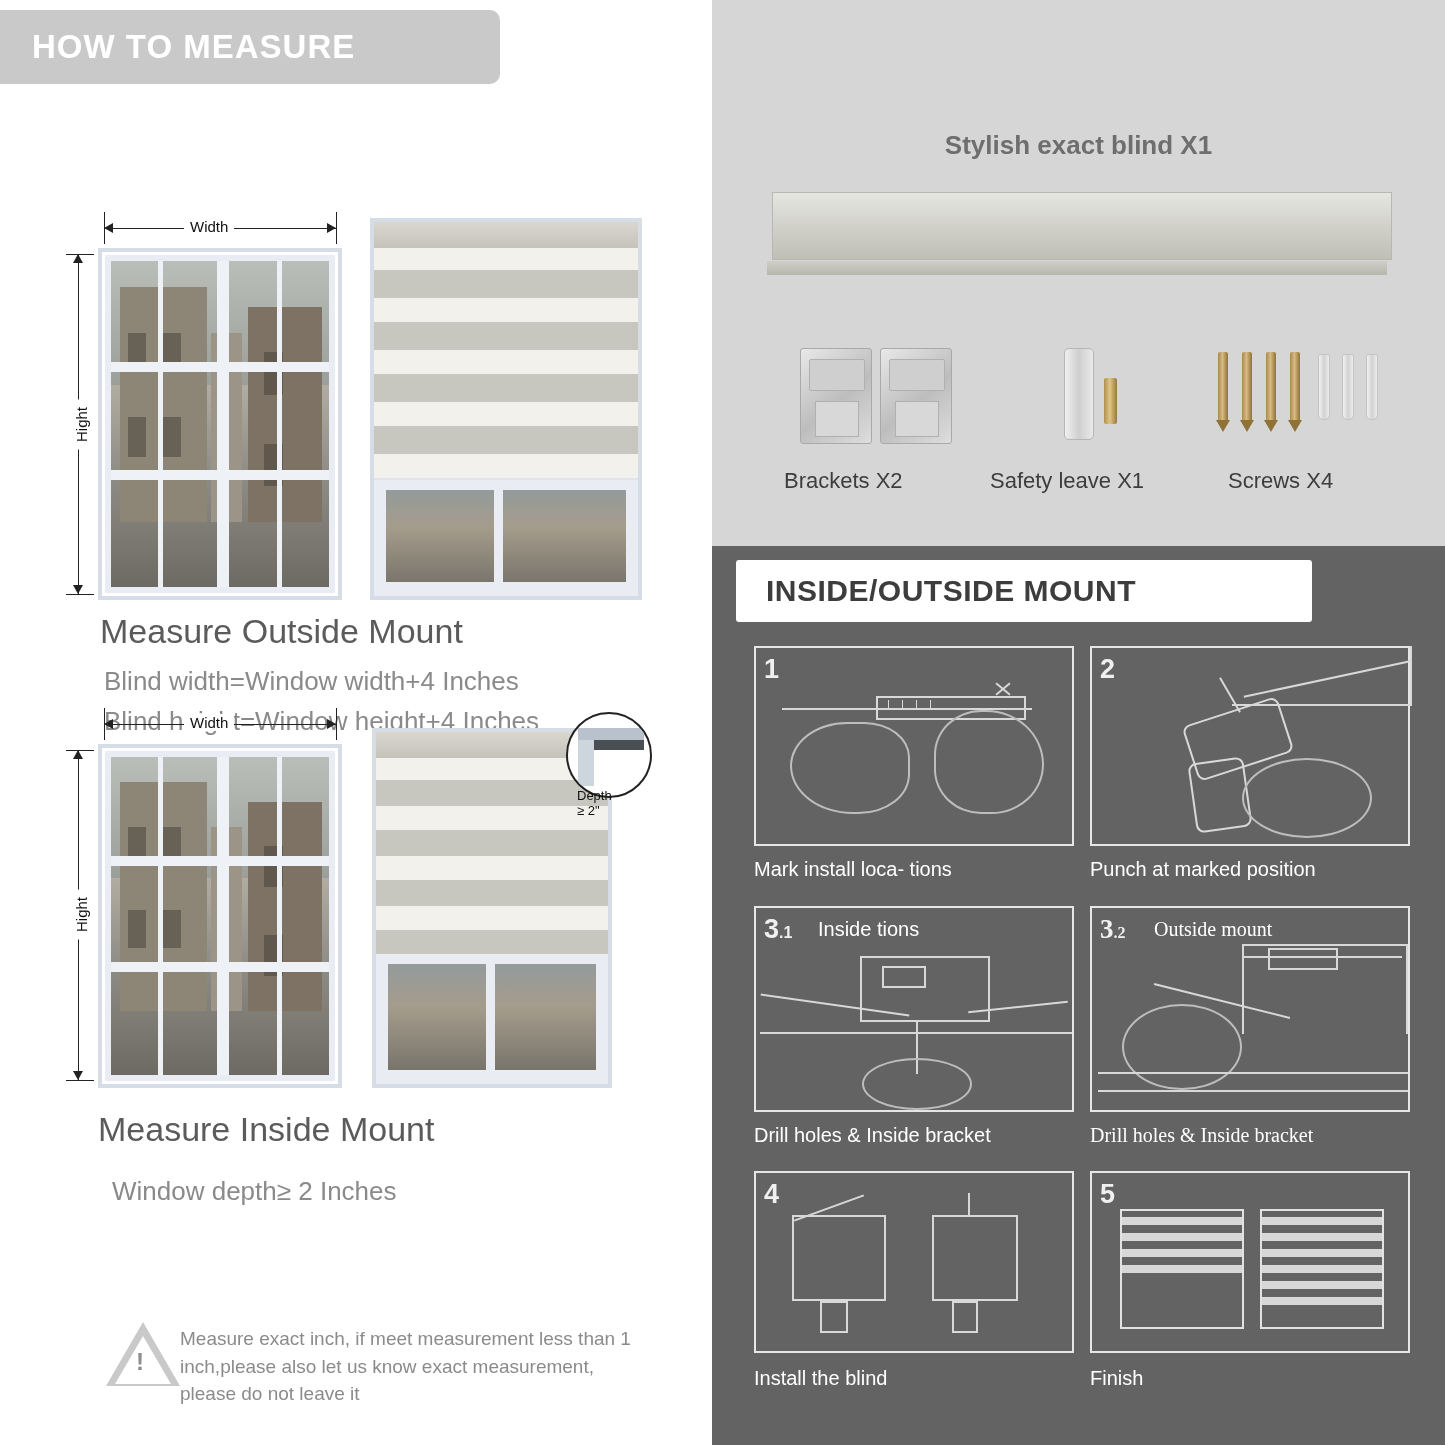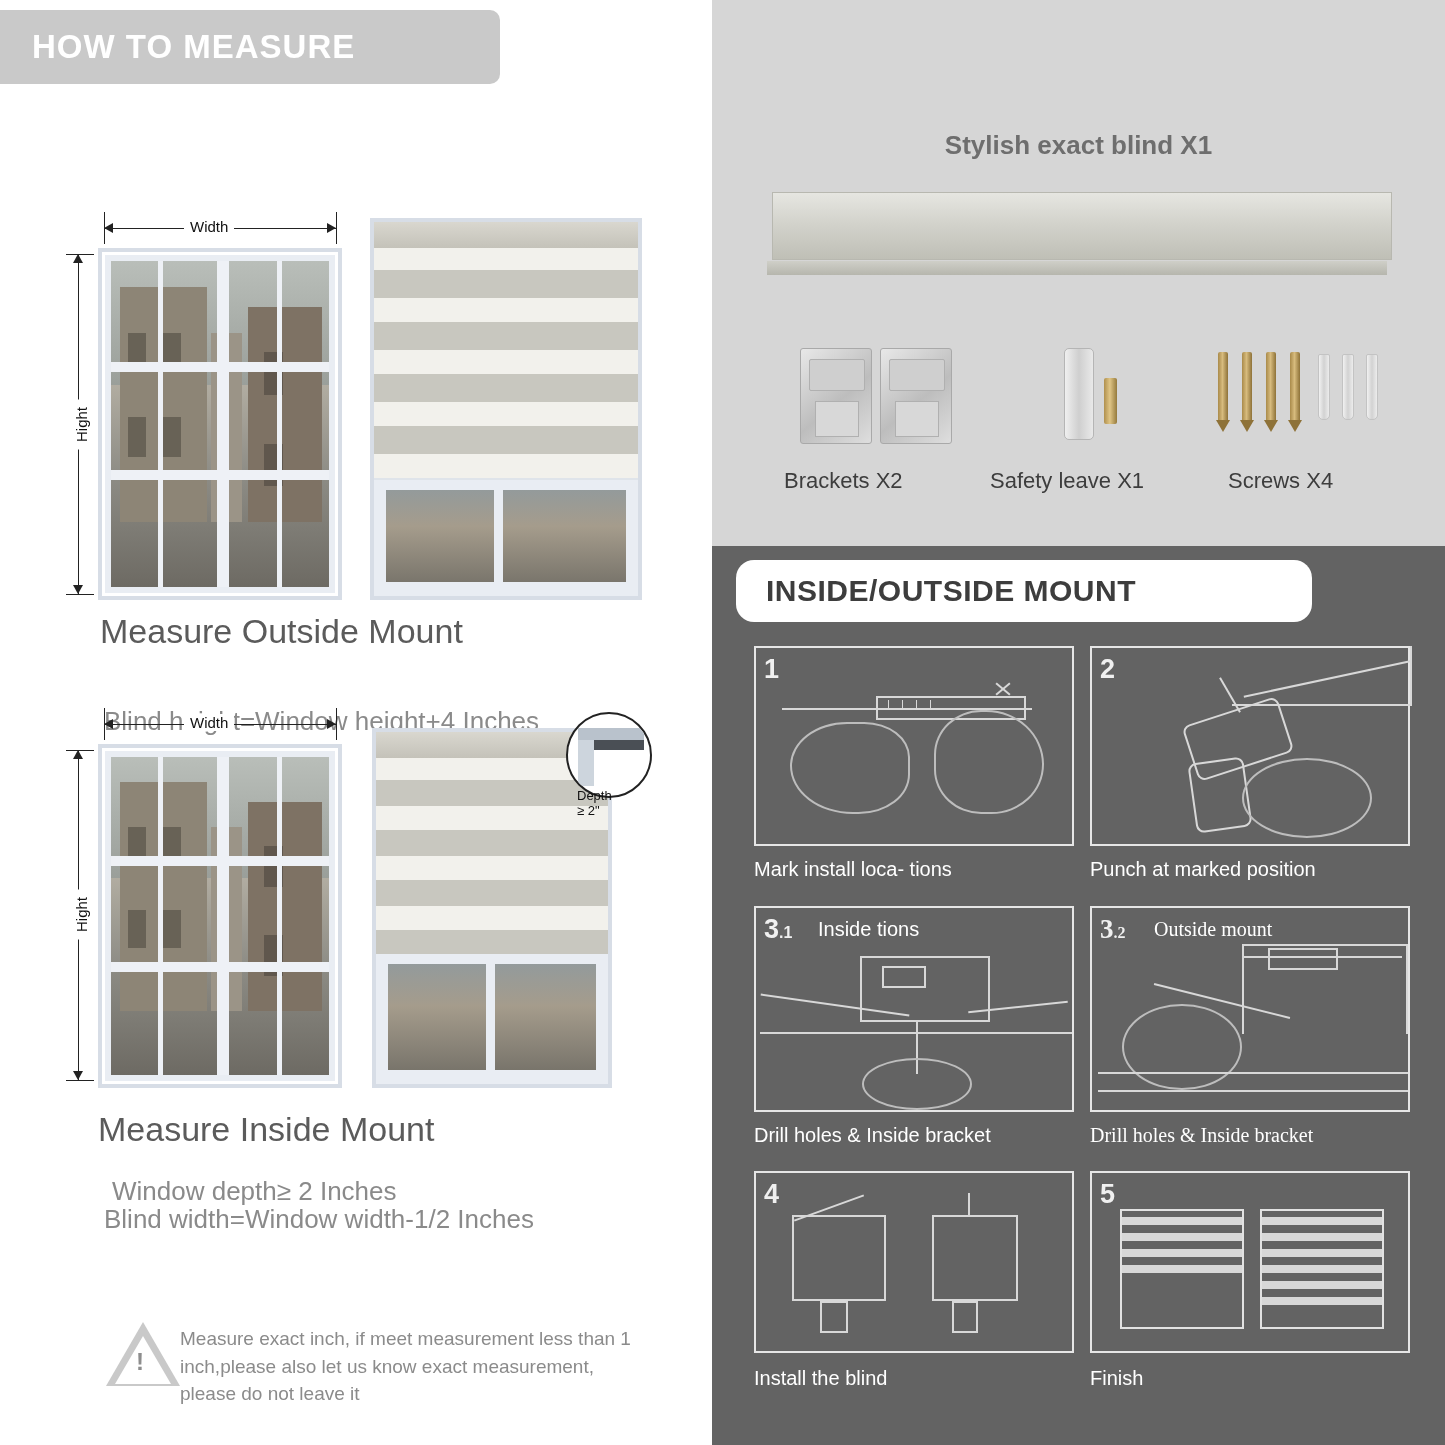--- a/index.html
+++ b/index.html
@@ -195,21 +195,21 @@
     background:linear-gradient(90deg,#b0904e,#e0c585 45%,#957a3c);
     border-radius:2px;
   }
 
   .right-bottom {
     position:absolute; left:712px; top:546px; width:733px; height:899px;
     background:#636363;
   }
   .banner-mount {
     position:absolute; left:24px; top:14px; width:576px; height:62px;
-    background:#ffffff; border-radius:18px;
+    background:#ffffff; border-radius:3px;
     display:flex; align-items:center; padding-left:30px;
     color:#3d3d3d; font-size:30px; font-weight:bold; letter-spacing:.5px;
   }
 
   .step { position:absolute; }
   .step-img {
     position:absolute; left:0; top:0;
     border:2px solid #e6e6e6; background:#636363;
   }
   .step-num {
@@ -294,20 +294,21 @@
         <div class="lower-glass" style="height:116px;">
           <div class="frame" style="left:0; top:0; right:0; height:10px;"></div>
           <div class="frame" style="left:0; bottom:0; right:0; height:14px;"></div>
           <div class="frame" style="left:0; top:0; bottom:0; width:12px;"></div>
           <div class="frame" style="right:0; top:0; bottom:0; width:12px;"></div>
           <div class="frame" style="left:120px; top:0; bottom:0; width:9px;"></div>
         </div>
       </div>
 
       <div class="mm-title" style="left:100px; top:512px;">Measure Outside Mount</div>
+      <div class="mm-line" style="left:104px; top:566px;">Blind width=Window width+4 Inches</div>
       <div class="mm-line" style="left:104px; top:606px;">Blind height=Window height+4 Inches</div>
     </div>
 
     <div class="measure-block" style="top:700px;height:620px;">
 
       <div class="dim-h" style="left:104px; top:24px; width:232px;"></div>
       <div class="arrow-l" style="left:104px; top:19px;"></div>
       <div class="arrow-r" style="left:327px; top:19px;"></div>
       <div class="tick" style="left:104px; top:8px; width:1px; height:32px;"></div>
       <div class="tick" style="left:336px; top:8px; width:1px; height:32px;"></div>
@@ -363,21 +364,20 @@
         <div class="depth-circle" style="left:566px; top:12px;">
           <div class="sill-a"></div>
           <div class="sill-b"></div>
           <div class="dark"></div>
         </div>
         <div class="depth-text" style="left:577px; top:88px;">Depth ≥ 2"</div>
       </div>
 
       <div class="mm-title" style="left:98px; top:410px;">Measure Inside Mount</div>
       <div class="mm-line" style="left:112px; top:464px;margin-top:12px;">Window depth≥ 2 Inches</div>
-      <div class="mm-line" style="left:104px; top:504px;">Blind width=Window width-1/2 Inches</div>
     </div>
 
     <div class="warn-box">
       <div class="warn-tri" style="left:106px; top:1322px;"></div>
       <div class="warn-tri-in" style="left:115px; top:1336px;"></div>
       <div class="warn-excl" style="left:136px; top:1348px;">!</div>
       <div class="warn-text" style="left:180px; top:1325px;">Measure exact inch, if meet measurement less than 1 inch,please also let us know exact measurement, please do not leave it</div>
     </div>
   </div>
 

